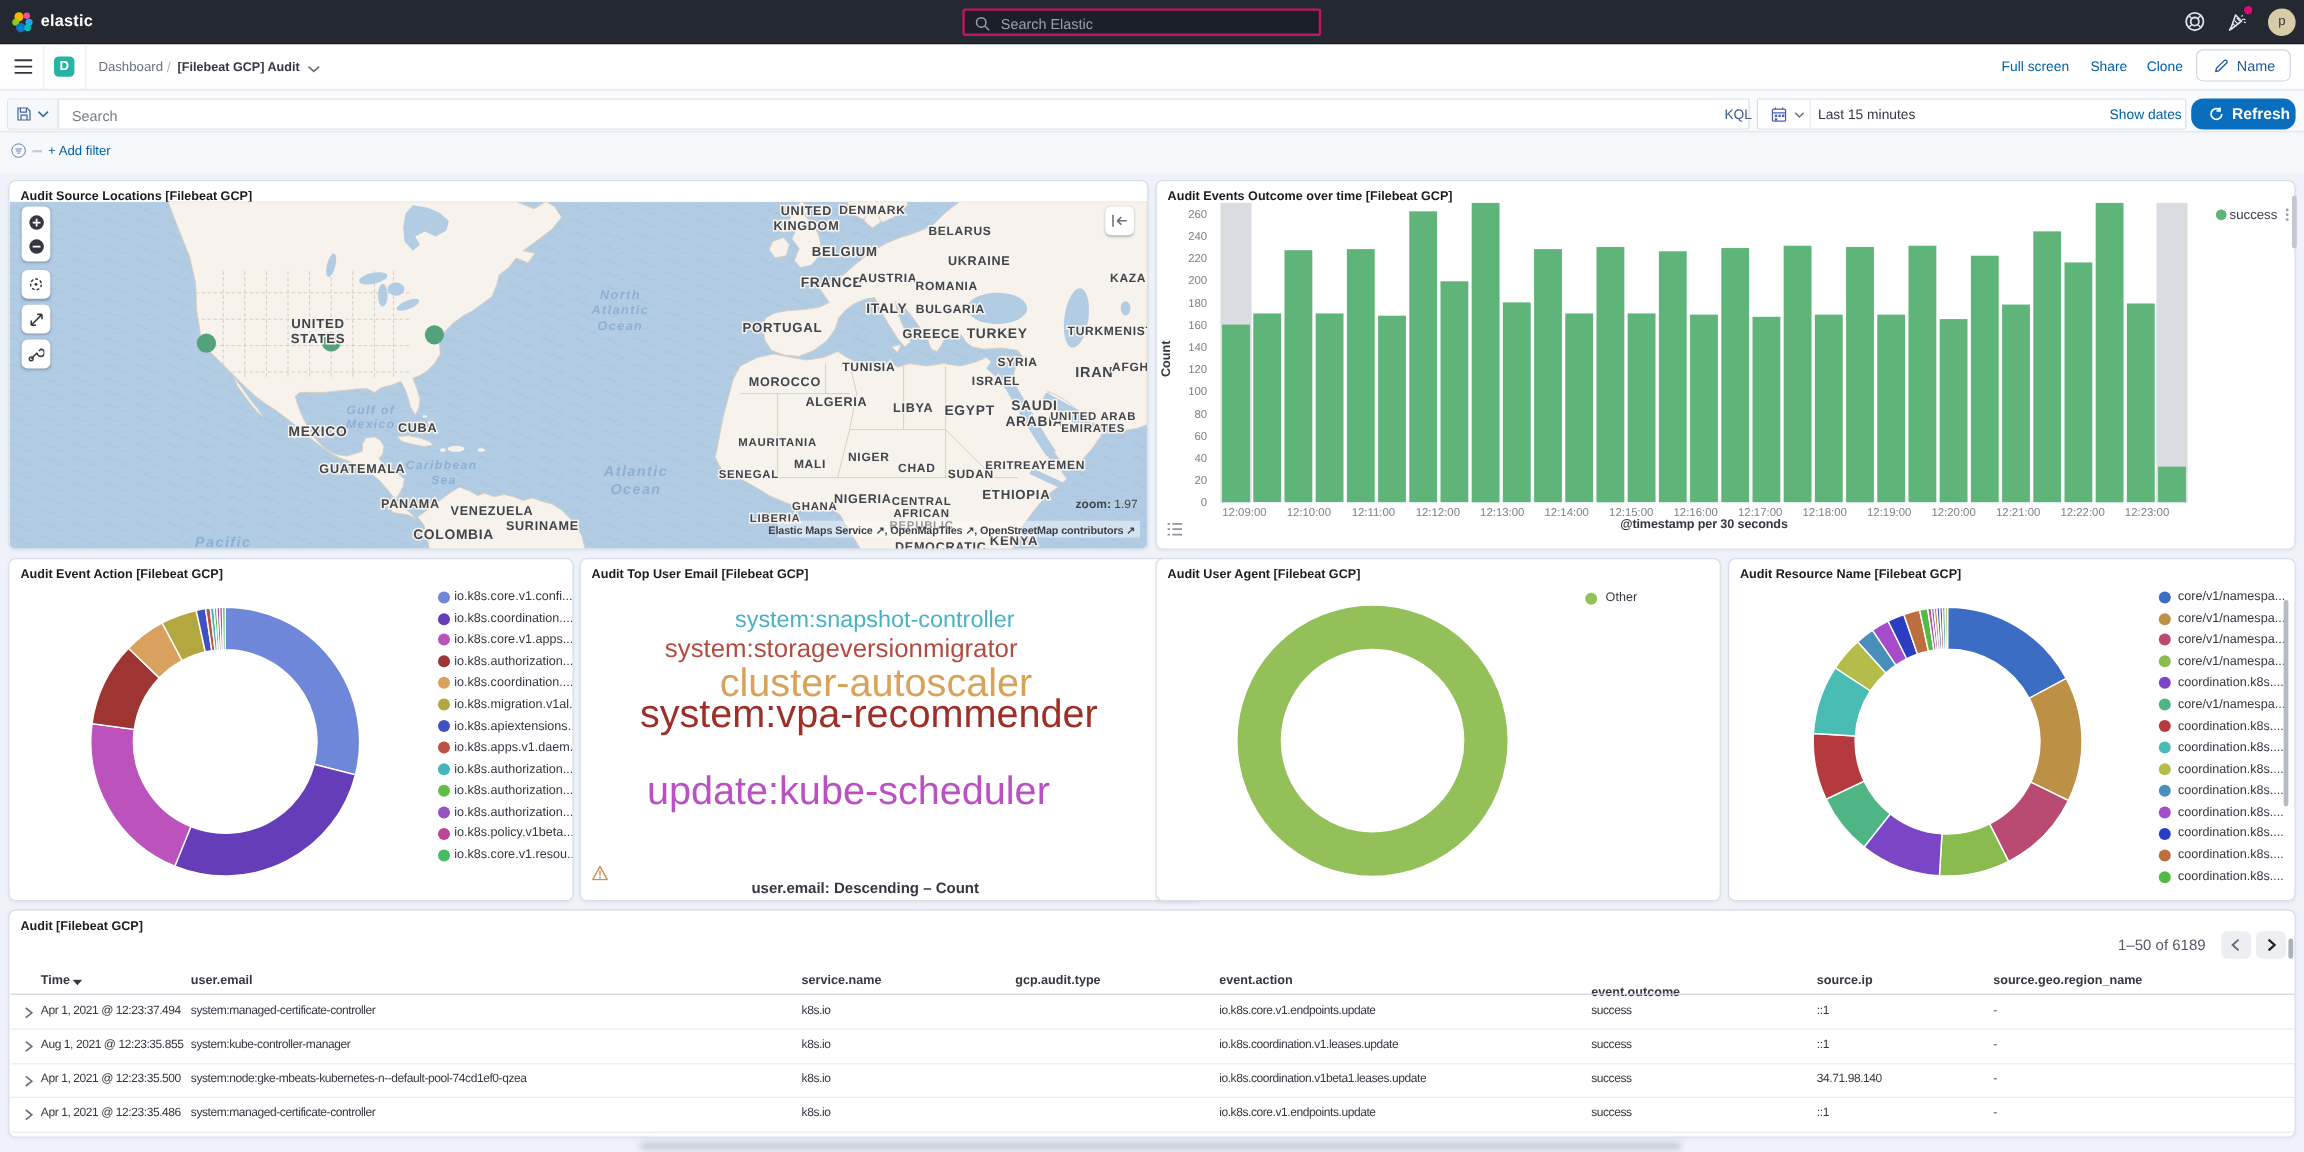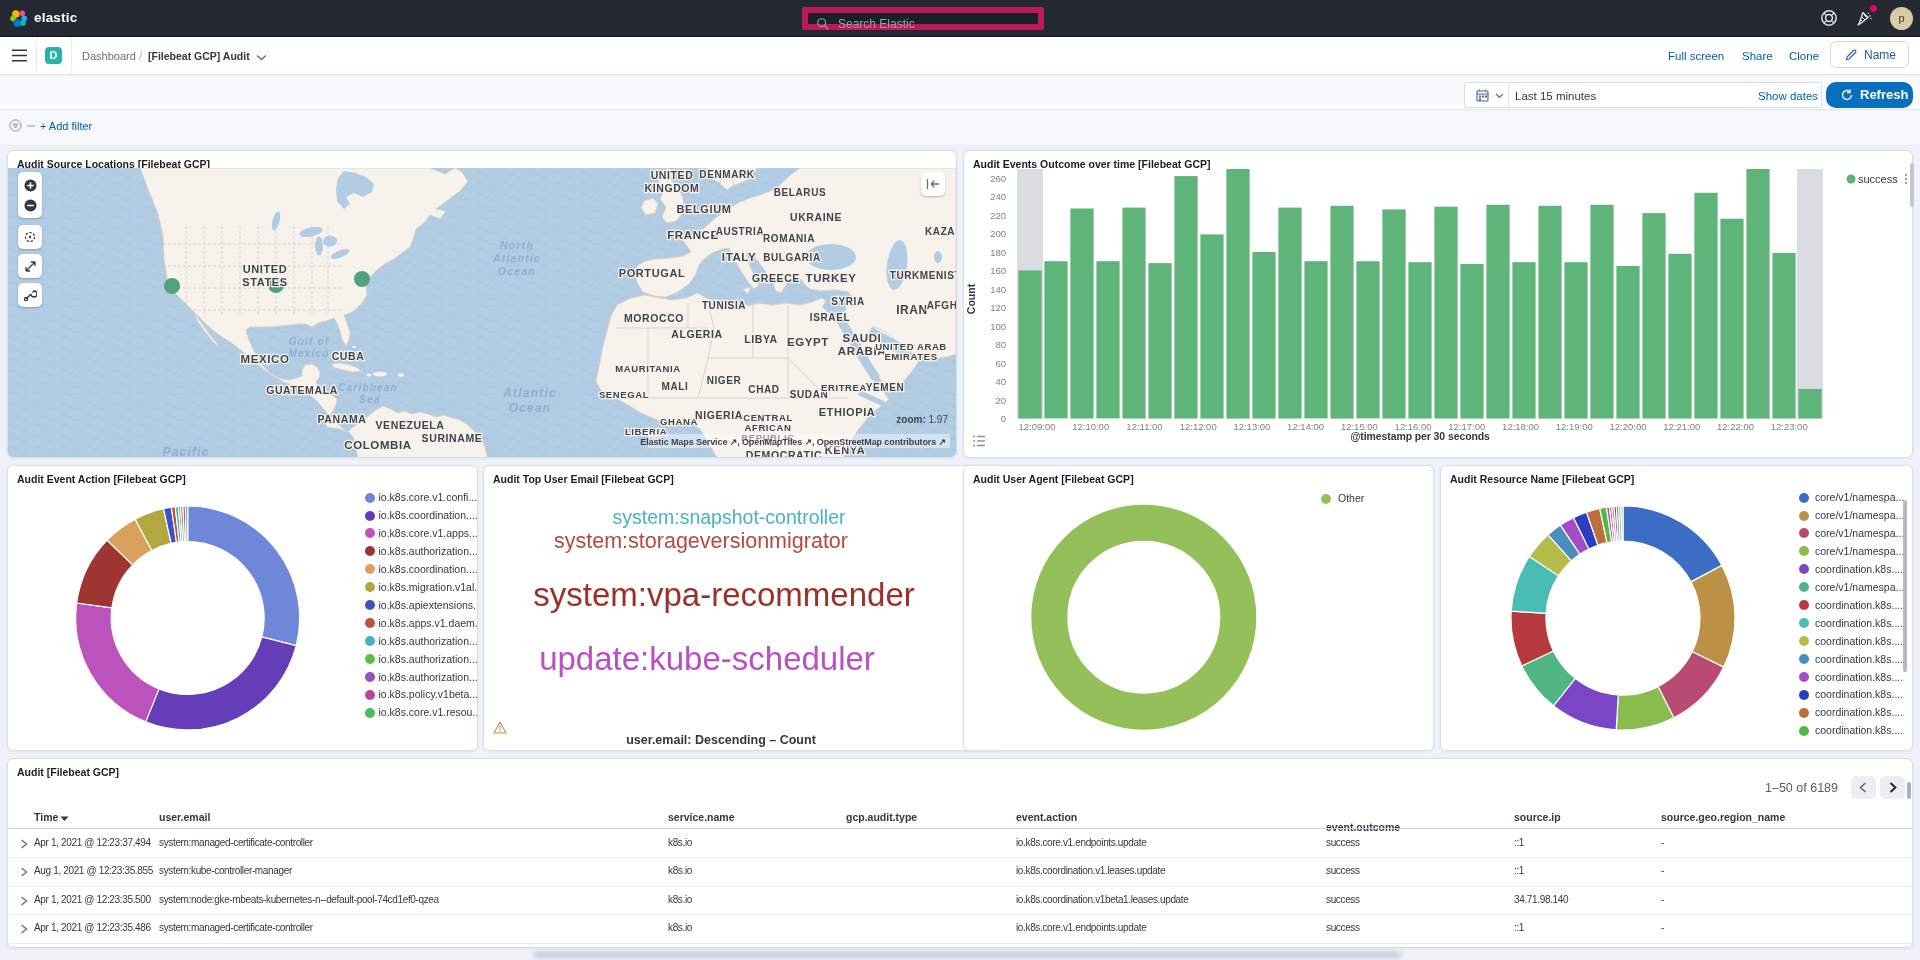--- a/index.html
+++ b/index.html
@@ -26,21 +26,21 @@
 <div id="hdr">
  <svg class="abs" style="left:9px;top:9px" width="19" height="19" viewBox="0 0 25 25">
   <circle cx="9" cy="6.5" r="5" fill="#f7b500"></circle>
   <circle cx="17.5" cy="5.5" r="3.6" fill="#f04e98"></circle>
   <circle cx="20" cy="12.5" r="3.9" fill="#1ba9f5"></circle>
   <circle cx="5.5" cy="12.5" r="3.9" fill="#93c90e"></circle>
   <circle cx="11" cy="18.5" r="5.2" fill="#0077cc"></circle>
   <circle cx="18.5" cy="18.5" r="3.7" fill="#00bfb3"></circle>
  </svg>
  <div class="abs" style="left:34px;top:10px;font-size:13.5px;color:#fff;font-weight:bold;letter-spacing:.2px">elastic</div>
- <div class="abs" style="left:802px;top:7px;width:242px;height:23px;background:#1a1f28;border:6px solid #be185d;border-radius:2px">
+ <div class="abs" style="left:802px;top:7px;width:299px;height:23px;background:#1a1f28;border:2px solid #be185d;border-radius:2px">
    <svg class="abs" style="left:8px;top:4px" width="14" height="14" viewBox="0 0 16 16">
         <circle cx="6.5" cy="6.5" r="4.5" fill="none" stroke="#9aa2b0" stroke-width="1.4"></circle>
         <path d="M10 10 L14 14" stroke="#9aa2b0" stroke-width="1.4"></path>
       </svg>
    <span class="abs" style="left:30px;top:4px;font-size:12px;color:#98a1b3">Search Elastic</span>
  </div>
  <svg class="abs" style="left:1820px;top:9px" width="18" height="18" viewBox="0 0 18 18">
       <circle cx="9" cy="9" r="7.2" fill="none" stroke="#dde2ea" stroke-width="1.5"></circle>
       <circle cx="9" cy="9" r="3.4" fill="none" stroke="#dde2ea" stroke-width="1.5"></circle>
       <path d="M4 4 L6.6 6.6 M14 4 L11.4 6.6 M4 14 L6.6 11.4 M14 14 L11.4 11.4" stroke="#dde2ea" stroke-width="1.2"></path>
@@ -73,20 +73,32 @@
  <div class="abs blue" style="left:1789px;top:13px;font-size:11.5px">Clone</div>
  <div class="abs" style="left:1830px;top:3.5px;width:79px;height:27px;border:1px solid #cdd8e4;border-radius:6px;background:#fff">
    <svg class="abs" style="left:14px;top:7px" width="12" height="12" viewBox="0 0 12 12">
         <path d="M1.5 10.5 L2 8 L8.5 1.5 C9 1 10 1 10.5 1.5 C11 2 11 3 10.5 3.5 L4 10 Z" fill="none" stroke="#1e5a9e" stroke-width="1.1"></path>
       </svg>
    <span class="abs" style="left:33px;top:6.5px;font-size:12px;color:#1e5a9e">Name</span>
  </div>
 </div>
 
 <div id="qbar">
+ <div class="abs" style="left:6px;top:6px;width:1452px;height:26px;background:#fff;border:1px solid #d8dee9;border-radius:2px">
+   <div class="abs" style="left:0;top:0;width:42px;height:24px;background:#f5f7fa;border-right:1px solid #d8dee9">
+     <svg class="abs" style="left:7px;top:6px" width="12" height="12" viewBox="0 0 12 12">
+          <path d="M1 1 H8.5 L11 3.5 V11 H1 Z M3 1 V4.5 H8 V1 M3.5 11 V7 H8.5 V11" fill="none" stroke="#3c66a0" stroke-width="1"></path>
+        </svg>
+     <svg class="abs" style="left:24px;top:9px" width="10" height="6" viewBox="0 0 10 6">
+          <path d="M1,1 L5,5 L9,1" fill="none" stroke="#3c66a0" stroke-width="1.3"></path>
+        </svg>
+   </div>
+   <span class="abs" style="left:53px;top:7px;font-size:12px;color:#757c88">Search</span>
+   <span class="abs" style="left:1430px;top:7px;font-size:11.5px;color:#3f5a83">KQL</span>
+ </div>
  <div class="abs" style="left:1464px;top:6px;width:358px;height:26px;background:#fff;border:1px solid #d8dee9;border-radius:2px">
    <svg class="abs" style="left:11px;top:6px" width="13" height="13" viewBox="0 0 13 13">
         <rect x="1" y="2" width="11" height="10" rx="1" fill="none" stroke="#4a5fae" stroke-width="1.1"></rect>
         <path d="M1 5 H12 M3.5 2 V0.5 M9.5 2 V0.5" stroke="#4a5fae" stroke-width="1.1"></path>
         <rect x="3" y="6.5" width="2" height="2" fill="#4a5fae"></rect>
         <rect x="6" y="6.5" width="2" height="2" fill="#4a5fae"></rect>
         <rect x="9" y="6.5" width="2" height="2" fill="#4a5fae"></rect>
         <rect x="3" y="9.5" width="2" height="2" fill="#4a5fae"></rect>
       </svg>
    <svg class="abs" style="left:30px;top:10px" width="9" height="6" viewBox="0 0 9 6">
@@ -399,20 +411,21 @@
       <span class="ltxt" style="left:370.5px;top:204.5px">io.k8s.authorization....</span>
 <span class="ldot" style="left:356.8px;top:223.9px;background:#bd4597"></span>
       <span class="ltxt" style="left:370.5px;top:222.4px">io.k8s.policy.v1beta...</span>
 <span class="ldot" style="left:356.8px;top:241.9px;background:#45bd62"></span>
       <span class="ltxt" style="left:370.5px;top:240.4px">io.k8s.core.v1.resou...</span>
 </div>
 <div class="panel" style="left:483px;top:321px;width:520px;height:286px">
  <div class="ptitle">Audit Top User Email [Filebeat GCP]</div>
  <div class="tagword" style="left:245px;top:51px;font-size:19.5px;color:#48b2c5">system:snapshot-controller</div>
  <div class="tagword" style="left:217px;top:75px;font-size:21.5px;color:#b34a40">system:storageversionmigrator</div>
+ <div class="tagword" style="left:246px;top:103px;font-size:33px;color:#d8a258">cluster-autoscaler</div>
  <div class="tagword" style="left:240px;top:129px;font-size:33px;color:#9d2f28">system:vpa-recommender</div>
  <div class="tagword" style="left:223px;top:193px;font-size:33px;color:#bb4fc4">update:kube-scheduler</div>
  <svg class="abs" style="left:9px;top:255px" width="14" height="13" viewBox="0 0 14 13">
         <path d="M7 1 L13 12 H1 Z" fill="none" stroke="#c79054" stroke-width="1.2" stroke-linejoin="round"></path>
         <path d="M7 4.5 V8.5" stroke="#c79054" stroke-width="1.2"></path>
         <circle cx="7" cy="10.3" r="0.8" fill="#c79054"></circle>
       </svg>
  <div class="abs" style="left:0;top:267px;width:474px;text-align:center;font-size:12.5px;font-weight:bold;color:#343741">user.email: Descending – Count</div>
 </div>
 <div class="panel" style="left:963px;top:321px;width:471px;height:286px">

